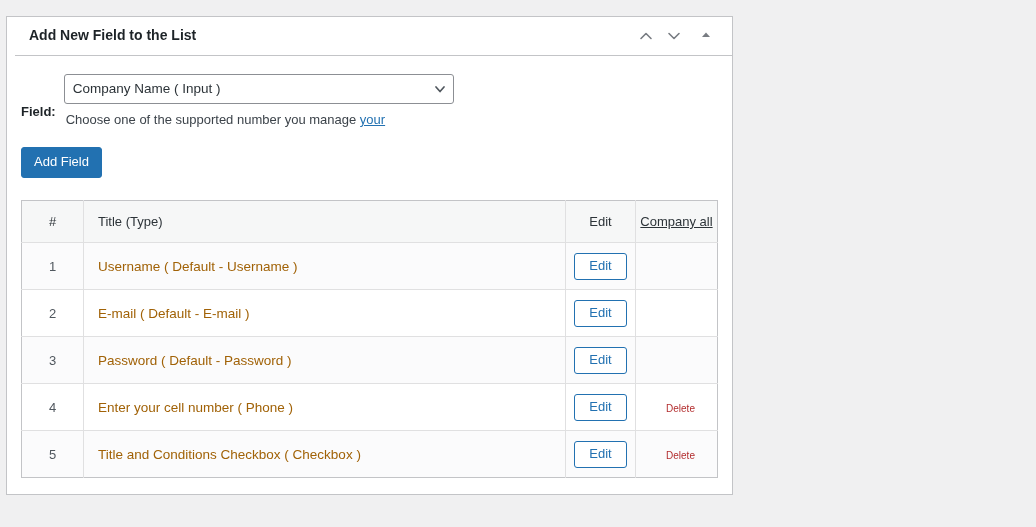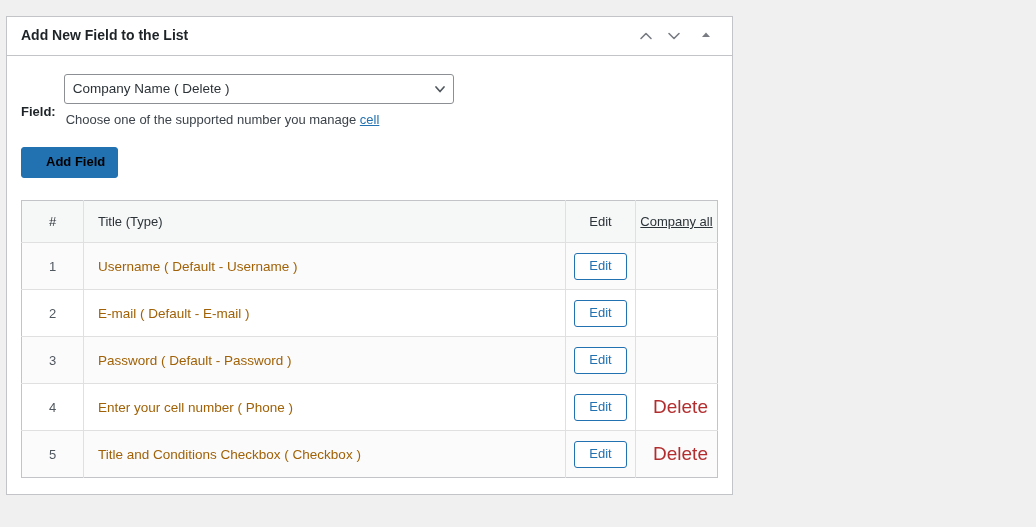--- a/index.html
+++ b/index.html
@@ -29,20 +29,21 @@
   }
 
   .panel-header {
     position: relative;
     height: 39px;
     border-bottom: 1px solid #c3c4c7;
     display: flex;
     align-items: center;
     padding: 0 12px 0 14px;
     box-sizing: border-box;
+    margin-left: 8px;
   }
   .panel-title {
     font-size: 14px;
     font-weight: bold;
     color: #1d2327;
     line-height: 1.4;
     flex: 1 1 auto;
   }
   .panel-header-actions {
     display: flex;
@@ -133,24 +134,24 @@
     cursor: pointer;
   }
 
   
   .btn-primary {
     display: inline-block;
     margin-top: 20px;
     background: #2271b1;
     border: 1px solid #2271b1;
     border-radius: 3px;
-    color: #000000;
-    font-size: 13px;
-    font-weight: bold;
-    padding: 7px 12px 8px 24px;
+    color: #ffffff;
+    font-size: 13px;
+    font-weight: normal;
+    padding: 7px 12px 8px 12px;
     line-height: 1.1;
     cursor: pointer;
     font-family: "Liberation Sans", sans-serif;
   }
 
   
   .fields-table {
     margin-top: 22px;
     width: 100%;
     border-collapse: collapse;
@@ -221,21 +222,21 @@
     border-radius: 3px;
     color: #2271b1;
     font-size: 13px;
     padding: 5px 14px 6px 14px;
     line-height: 1.1;
     cursor: pointer;
     font-family: "Liberation Sans", sans-serif;
   }
   .link-delete {
     color: #b32d2e;
-    font-size: 19px;
+    font-size: 10px;
     cursor: pointer;
     text-decoration: none;
     padding-left: 8px;
   }
   .empty-cell { font-size: 0; line-height: 0; }
 </style>
 </head>
 <body>
 
 <div class="panel">
@@ -266,29 +267,29 @@
       </button>
     </div>
   </div>
 
   <div class="panel-body">
 
     <div class="field-row">
       <div class="field-label">Field:</div>
       <div class="field-control">
         <div class="select-wrap">
-          <div class="select-value" title="Company Name ( Input )">Company Name ( Delete )</div>
+          <div class="select-value" title="Company Name ( Input )">Company Name ( Input )</div>
           <div class="select-arrow">
             <svg width="14" height="14" viewBox="0 0 14 14">
               <path d="M3 5 L7 9.5 L11 5" fill="none" stroke="#50575e" stroke-width="1.7" stroke-linecap="round" stroke-linejoin="round"></path>
             </svg>
           </div>
         </div>
         <div class="help-text">
-          <span>Choose one of the supported number you manage </span><span class="help-link">cell</span>
+          <span>Choose one of the supported number you manage </span><span class="help-link">your</span>
         </div>
       </div>
     </div>
 
     <button class="btn-primary">Add Field</button>
 
     <table class="fields-table">
       <colgroup>
         <col class="col-num">
           <col class="col-title">

